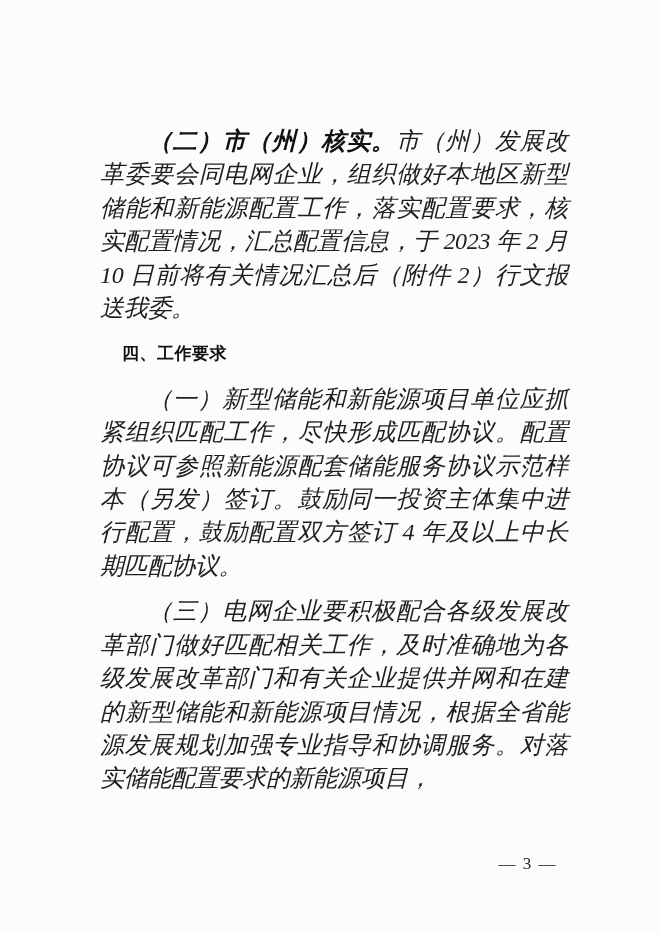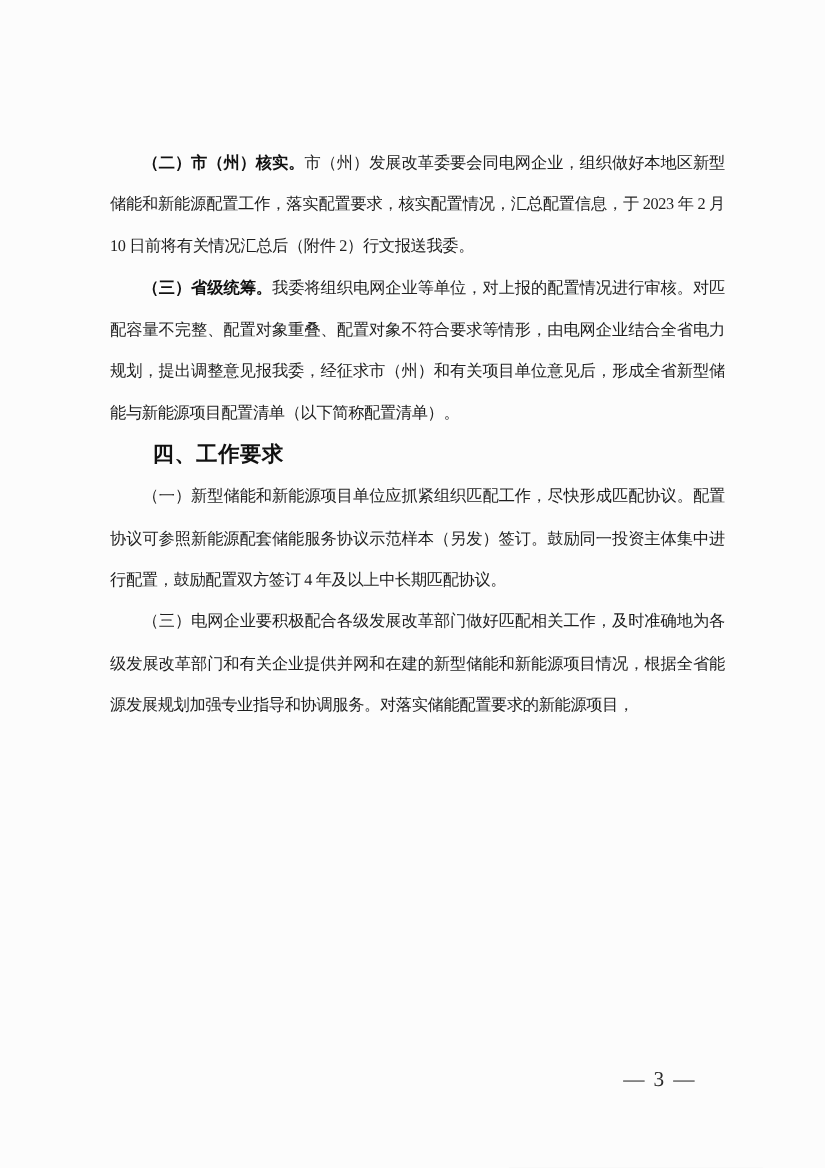--- a/index.html
+++ b/index.html
@@ -20,28 +20,29 @@
     color: #1e1e1e;
     overflow: hidden;
   }
   .content {
     position: absolute;
     left: 88px;
     top: 113px;
     width: 492px;
   }
   .para {
-    margin: 0;
-    font-size: 13px;
+    margin: 12px;
+    font-size: 24px;
     line-height: 33.4px;
     letter-spacing: -0.3px;
     text-align: justify;
     text-justify: inter-ideograph;
     text-indent: 2em;
     color: #1e1e1e;
+    font-style: italic;
   }
   .para .lead {
     font-weight: 700;
     color: #111;
   }
   .heading {
     margin: 0;
     font-family: "Liberation Sans", "DejaVu Sans", sans-serif;
     font-weight: 700;
     font-size: 17px;
@@ -60,19 +61,18 @@
     letter-spacing: 1.5px;
     color: #2a2a2a;
   }
 </style>
 </head>
 <body>
 
 <div class="page">
   <div class="content" id="doc-body">
       <p class="para"><span class="lead">（二）市（州）核实。</span>市（州）发展改革委要会同电网企业，组织做好本地区新型储能和新能源配置工作，落实配置要求，核实配置情况，汇总配置信息，于 2023 年 2 月 10 日前将有关情况汇总后（附件 2）行文报送我委。</p>
-      <p class="para"><span class="lead">（三）省级统筹。</span>我委将组织电网企业等单位，对上报的配置情况进行审核。对匹配容量不完整、配置对象重叠、配置对象不符合要求等情形，由电网企业结合全省电力规划，提出调整意见报我委，经征求市（州）和有关项目单位意见后，形成全省新型储能与新能源项目配置清单（以下简称配置清单）。</p>
       <p class="heading">四、工作要求</p>
       <p class="para">（一）新型储能和新能源项目单位应抓紧组织匹配工作，尽快形成匹配协议。配置协议可参照新能源配套储能服务协议示范样本（另发）签订。鼓励同一投资主体集中进行配置，鼓励配置双方签订 4 年及以上中长期匹配协议。</p>
       <p class="para">（三）电网企业要积极配合各级发展改革部门做好匹配相关工作，及时准确地为各级发展改革部门和有关企业提供并网和在建的新型储能和新能源项目情况，根据全省能源发展规划加强专业指导和协调服务。对落实储能配置要求的新能源项目，</p>
     </div>
   <div class="page-number">— 3 —</div>
 </div>
 
 </body></html>

